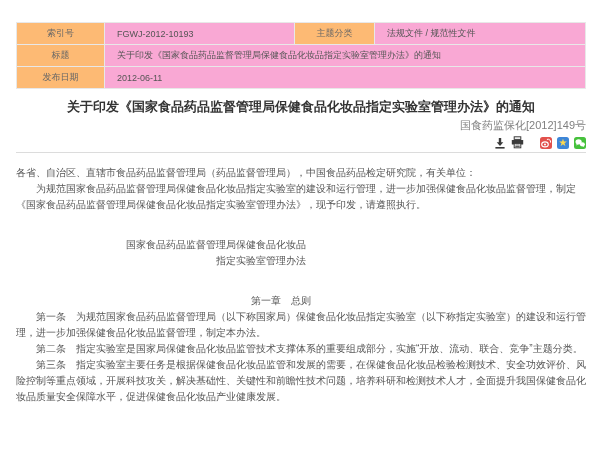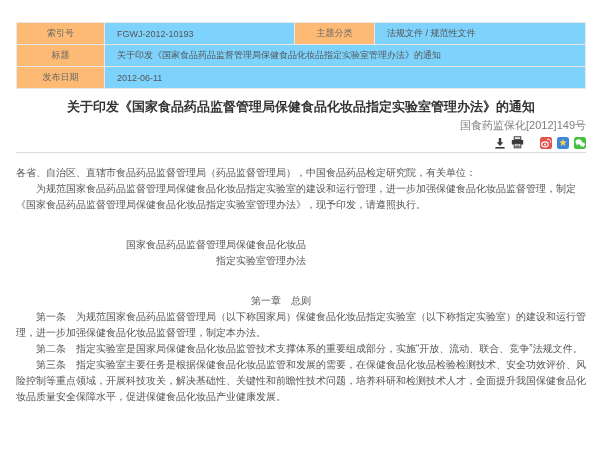--- a/index.html
+++ b/index.html
@@ -7,21 +7,21 @@
     width:600px;height:450px;background:#ffffff;overflow:hidden;
     font-family:"Liberation Sans","DejaVu Sans",sans-serif;
     -webkit-font-smoothing:antialiased;
   }
   .page{padding:22px 14px 0 16px;}
 
   
   table.meta{width:100%;border-collapse:collapse;table-layout:fixed;font-size:9px;}
   table.meta td{border:1px solid #e8e8e8;height:21px;padding:0;overflow:hidden;white-space:nowrap;}
   table.meta td.lbl{background:#fdba74;color:#666;text-align:center;}
-  table.meta td.val{background:#7dd3fc;color:#555;padding-left:12px;}
+  table.meta td.val{background:#f9a8d4;color:#555;padding-left:12px;}
 
   
   .doc-title{font-size:13px;font-weight:bold;color:#333;text-align:center;margin:10px 0 0;line-height:15px;}
   .doc-number{font-size:11px;color:#808080;text-align:right;margin-top:6px;line-height:11px;}
 
   
   .toolbar{display:flex;justify-content:flex-end;align-items:center;gap:5px;margin-top:5px;height:13px;}
   .toolbar .gap{width:6px;}
   .tool{width:13px;height:13px;display:inline-flex;align-items:center;justify-content:center;cursor:pointer;}
   .share{width:12px;height:12px;border-radius:2.5px;display:inline-flex;align-items:center;justify-content:center;cursor:pointer;overflow:hidden;}
@@ -114,17 +114,17 @@
 
 
     <div class="measure-title">
       <div>国家食品药品监督管理局保健食品化妆品</div>
       <div>指定实验室管理办法</div>
     </div>
 
     <div class="chapter">第一章　总则</div>
 
     <p class="indent">第一条　为规范国家食品药品监督管理局（以下称国家局）保健食品化妆品指定实验室（以下称指定实验室）的建设和运行管理，进一步加强保健食品化妆品监督管理，制定本办法。</p>
-    <p class="indent">第二条　指定实验室是国家局保健食品化妆品监管技术支撑体系的重要组成部分，实施“开放、流动、联合、竞争”法规文件。</p>
+    <p class="indent">第二条　指定实验室是国家局保健食品化妆品监管技术支撑体系的重要组成部分，实施“开放、流动、联合、竞争”主题分类。</p>
     <p class="indent">第三条　指定实验室主要任务是根据保健食品化妆品监管和发展的需要，在保健食品化妆品检验检测技术、安全功效评价、风险控制等重点领域，开展科技攻关，解决基础性、关键性和前瞻性技术问题，培养科研和检测技术人才，全面提升我国保健食品化妆品质量安全保障水平，促进保健食品化妆品产业健康发展。</p>
   </div>
 
 </div>
 
 </body></html>

